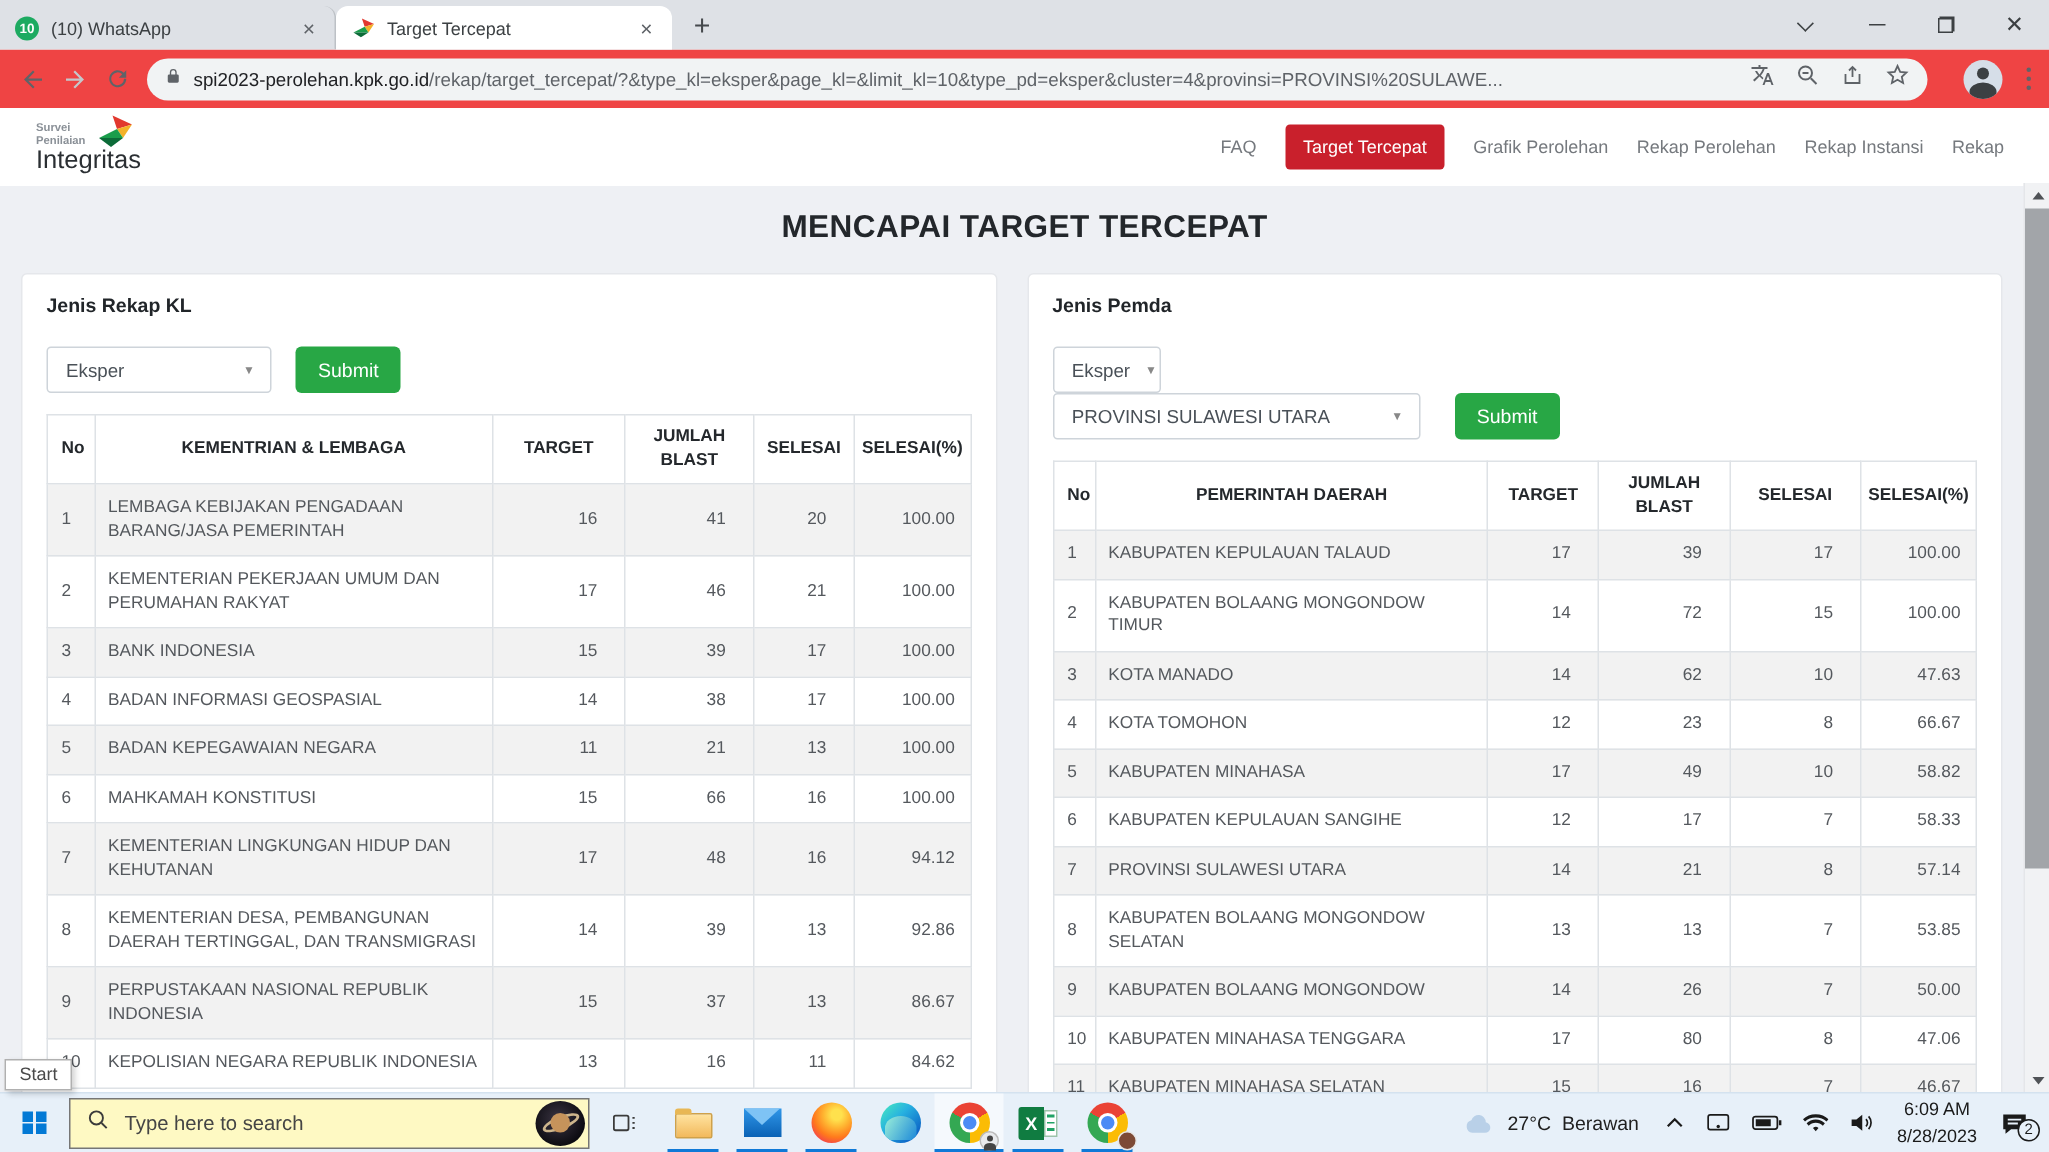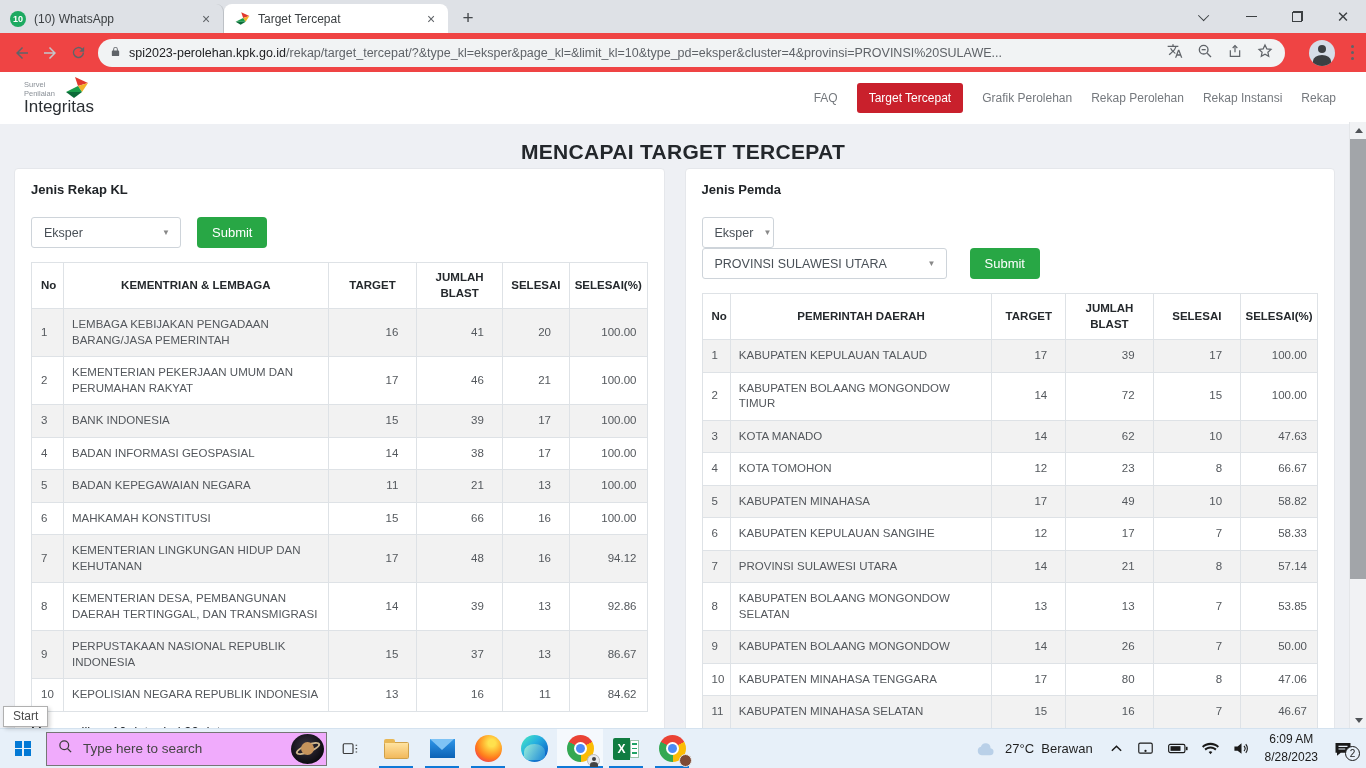--- a/index.html
+++ b/index.html
@@ -39,28 +39,28 @@
   .avatar{width:26px;height:26px;border-radius:50%;background:#d6dee8;position:relative;overflow:hidden;}
   .avatar::before{content:"";position:absolute;top:5px;left:9px;width:8px;height:8px;border-radius:50%;background:#3c4043;}
   .avatar::after{content:"";position:absolute;top:15px;left:4px;width:18px;height:12px;border-radius:50% 50% 0 0;background:#3c4043;}
   .kebab{display:flex;flex-direction:column;gap:2.5px;padding:4px;}
   .kebab i{width:3.4px;height:3.4px;border-radius:50%;background:#5f6368;}
 
   
   .viewport{position:absolute;top:72px;left:0;width:1366px;height:656px;background:#eef0f4;overflow:hidden;}
   .site-header{height:52px;background:#fff;display:flex;align-items:center;padding:0 30px 0 24px;}
   .logo{position:relative;width:80px;}
-  .logo-l1,.logo-l2{font-size:7.5px;color:#8a9097;line-height:1.2;}
+  .logo-l1,.logo-l2{font-size:7.5px;color:#8a9097;line-height:1.2;font-weight:bold;}
   .logo-l3{font-size:17px;font-weight:normal;color:#2b2f33;line-height:1.1;}
   .logo svg{position:absolute;right:14px;top:-4px;}
   .site-nav{margin-left:auto;display:flex;align-items:center;gap:19px;}
   .nav-item{font-size:12px;color:#75797e;cursor:pointer;white-space:nowrap;text-align:right;}
   .nav-item.active{background:#c9202c;color:#fff;padding:8px 12px;border-radius:3px;}
 
-  .page-title{text-align:center;font-size:21px;font-weight:bold;color:#23272b;padding:16px 0 4px;letter-spacing:.3px;}
+  .page-title{text-align:center;font-size:21px;font-weight:bold;color:#23272b;padding:16px 0 18px;letter-spacing:.3px;}
   .cards{display:flex;gap:20px;padding:0 31px 0 14px;align-items:flex-start;}
   .card{background:#fff;border:1px solid #e5e7eb;border-radius:4px;padding:13px 16px 14px;flex:1;min-width:0;}
   .ctrl-label{font-size:13px;font-weight:bold;color:#212529;margin-bottom:20px;}
   .ctrl-row{display:flex;gap:16px;}
   .select{height:31px;border:1px solid #ced4da;border-radius:3px;background:#fff;display:flex;align-items:center;justify-content:space-between;padding:0 10px 0 12px;font-size:12.5px;color:#495057;cursor:pointer;}
   .caret{color:#888;font-size:8px;margin-left:10px;}
   .btn-submit{height:31px;padding:0 15px;background:#28a745;color:#fff;border:none;border-radius:4px;font-size:13px;cursor:pointer;}
   .right-controls{display:flex;flex-direction:column;}
   .ctrl-group1{width:264px;}
   table{width:100%;border-collapse:collapse;table-layout:fixed;margin-top:14px;}
@@ -88,21 +88,21 @@
   .sb-thumb{position:absolute;left:0;top:17px;width:17px;height:440px;background:#a2a5a9;cursor:grab;}
 
   
   .start-tooltip{position:absolute;left:3px;top:706px;background:#fff;border:1px solid #b0b0b0;box-shadow:2px 2px 4px rgba(0,0,0,.18);padding:2px 9px 3px;font-size:12px;color:#4a4a4a;z-index:60;}
 
   
   .taskbar{position:absolute;left:0;bottom:0;width:1366px;height:40px;background:#e7f0f9;border-top:1px solid #d4e2ef;display:flex;align-items:center;z-index:50;}
   .tb-start{width:46px;height:40px;display:flex;align-items:center;justify-content:center;cursor:pointer;flex:none;}
   .win-logo{display:grid;grid-template-columns:7px 7px;grid-template-rows:7px 7px;gap:1.5px;}
   .win-logo i{background:#0379d5;}
-  .tb-search{width:281px;height:34px;background:#f0abfc;border:1px solid #767676;display:flex;align-items:center;padding-left:11px;position:relative;cursor:text;flex:none;}
+  .tb-search{width:347px;height:34px;background:#fef9c3;border:1px solid #767676;display:flex;align-items:center;padding-left:11px;position:relative;cursor:text;flex:none;}
   .tb-search-text{font-size:13.5px;color:#454545;margin-left:10px;}
   .saturn{position:absolute;right:2px;top:1px;width:33px;height:30px;border-radius:50%;background:radial-gradient(circle at 45% 40%,#3a3442,#0d0c12 70%);overflow:hidden;display:flex;align-items:center;justify-content:center;}
   .saturn .planet{width:13px;height:13px;border-radius:50%;background:#c6935b;position:relative;}
   .saturn .ring{position:absolute;width:26px;height:9px;border:2px solid #cdb58c;border-radius:50%;transform:rotate(-22deg);}
   .tb-app{width:46px;height:40px;display:flex;align-items:center;justify-content:center;position:relative;cursor:pointer;flex:none;}
   .tb-app.open::after{content:"";position:absolute;left:6px;right:6px;bottom:0;height:3px;background:#0f79d7;}
   .tb-app.active-app{background:rgba(255,255,255,.6);}
   .tb-app.active-app::after{left:0;right:0;}
   .folder{width:25px;height:17px;background:linear-gradient(180deg,#ffe3a0,#f2b95c);border:1px solid #cfa14a;border-radius:1.5px;position:relative;margin-top:3px;}
   .folder::before{content:"";position:absolute;top:-4px;left:-1px;width:11px;height:4px;background:#e8b755;border-radius:2px 2px 0 0;}

